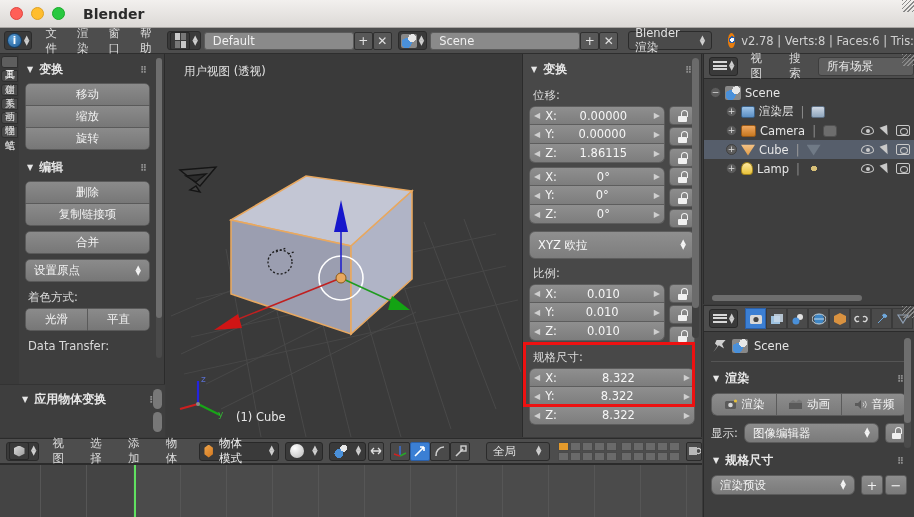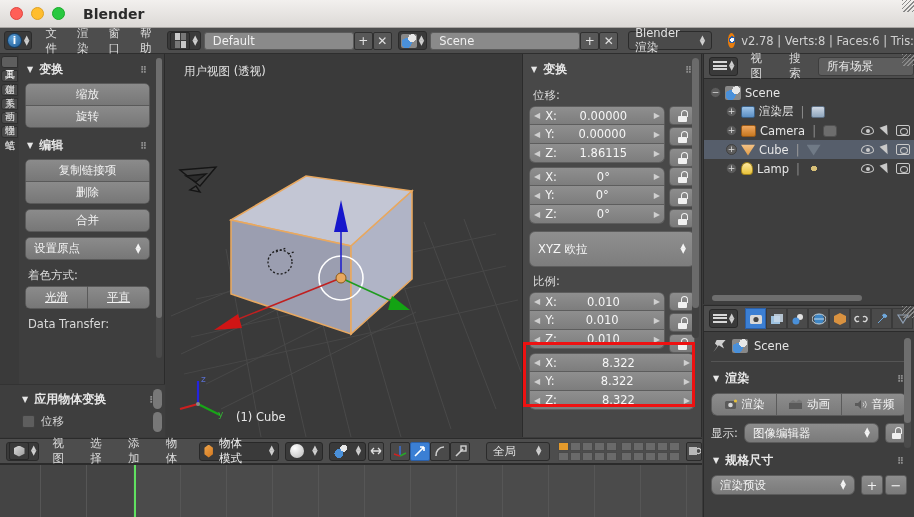--- a/index.html
+++ b/index.html
@@ -128,21 +128,21 @@
   .tbtn.single{ border-radius:5px; border-top:1px solid #5a5a5a;}
   .sublabel{ color:#dadada;font-size:11.5px;padding:4px 2px 3px 3px;}
   .dropdn{
     background:linear-gradient(#8b8b8b,#777777); border:1px solid #5a5a5a;
     border-radius:5px; color:#f4f4f4; font-size:11.5px;
     padding:3px 8px; display:flex;align-items:center; margin-bottom:4px;
   }
   .dropdn .arrows{ margin-left:auto; display:flex;flex-direction:column;line-height:5px;}
   .dropdn .arrows i{ font-style:normal;font-size:7px; }
   .pairbtns{ display:flex; border-radius:5px; overflow:hidden; margin-bottom:4px;}
-  .pairbtns .tbtn{ flex:1; border:1px solid #5a5a5a;text-decoration:underline; }
+  .pairbtns .tbtn{ flex:1; border:1px solid #5a5a5a; }
   .pairbtns .tbtn:first-child{ border-radius:5px 0 0 5px; border-right:none;}
   .pairbtns .tbtn:last-child{ border-radius:0 5px 5px 0;}
   #tool-scrollbar{
     position:absolute; right:2px; top:4px; width:6px; height:300px;
     background:#4a4a4a; border-radius:3px;
   }
   #tool-scrollbar .thumb{ width:6px;height:260px;background:#6e6e6e;border-radius:3px;}
   
   #applypanel{
     position:absolute;left:0;top:330px;width:165px;height:53px;
@@ -189,21 +189,21 @@
   .lockbtn{
     width:26px;height:19px;background:linear-gradient(#8d8d8d,#7a7a7a);
     border:1px solid #5b5b5b;border-radius:4px;
     display:flex;align-items:center;justify-content:center;
   }
   .lock-glyph{ width:11px;height:12px; position:relative;}
   .lock-glyph .body{ position:absolute;bottom:0;left:1px;width:9px;height:6px;background:#f0f0f0;border-radius:1px;}
   .lock-glyph .shackle{ position:absolute;top:0;left:4px;width:7px;height:7px;border:1.5px solid #f0f0f0;border-bottom:none;border-radius:4px 4px 0 0;}
   .np-select{
     background:linear-gradient(#8f8f8f,#7d7d7d); border:1px solid #5d5d5d;
-    border-radius:6px; height:36px; display:flex;align-items:center;
+    border-radius:6px; height:28px; display:flex;align-items:center;
     padding:0 8px; color:#f6f6f6;font-size:11.5px; margin:3px 0 2px 0;
   }
   .np-select .arrows{ margin-left:auto;display:flex;flex-direction:column;line-height:5px;}
   .np-select .arrows i{ font-style:normal;font-size:7px;}
   #redbox{
     position:absolute; left:523px; top:288px; width:172px; height:65px;
     border:3px solid #ee1111; pointer-events:none;
   }
   #np-scroll{ position:absolute; right:2px; top:4px; width:7px;height:280px;background:#414141;border-radius:4px;}
   #np-scroll .th{ width:7px;height:250px;background:#6b6b6b;border-radius:4px;}
@@ -411,32 +411,33 @@
       <div class="vtab">蜡笔</div>
     </div>
 
     <div id="toolpanel">
       <div class="panel-head">
         <span class="tri">▼</span>
         <span>变换</span>
         <span class="grip">⠿</span>
       </div>
       <div class="btn-grp">
+        <div class="tbtn">移动</div>
         <div class="tbtn">缩放</div>
         <div class="tbtn">旋转</div>
       </div>
 
       <div class="panel-head" style="margin-top:6px">
         <span class="tri">▼</span>
         <span>编辑</span>
         <span class="grip">⠿</span>
       </div>
       <div class="btn-grp">
+        <div class="tbtn">删除</div>
         <div class="tbtn">复制链接项</div>
-        <div class="tbtn">删除</div>
       </div>
       <div class="tbtn single" style="margin-bottom:5px">合并</div>
       <div class="dropdn">
         <span>设置原点</span>
         <span class="arrows">
             <i>▲</i>
             <i>▼</i>
           </span>
       </div>
       <div class="sublabel">着色方式:</div>
@@ -450,24 +451,20 @@
     <div id="tool-scrollbar">
         <div class="thumb"></div>
       </div>
   </div>
 
   <div id="applypanel">
     <div class="panel-head" style="padding:0">
       <span class="tri">▼</span>
       <span>应用物体变换</span>
       <span class="grip">⠿</span>
-    </div>
-    <div class="chk-row">
-      <span class="chkbox"></span>
-      <span>位移</span>
     </div>
     <div id="apply-scroll">
       <div class="th"></div>
       <div class="th"></div>
     </div>
   </div>
 
   <div id="viewport">
     <svg id="grid-floor" width="355" height="383">
 
@@ -669,20 +666,21 @@
           </div>
         <div class="lockbtn">
             <span class="lock-glyph">
               <span class="shackle"></span>
               <span class="body"></span>
             </span>
           </div>
       </div>
     </div>
 
+    <div class="np-label">规格尺寸:</div>
     <div class="numrow-grp">
       <div class="numrow">
         <span class="la">◀</span>
         <span class="nm">X:</span>
         <span class="vl">8.322</span>
         <span class="ra">▶</span>
       </div>
       <div class="numrow">
         <span class="la">◀</span>
         <span class="nm">Y:</span>

